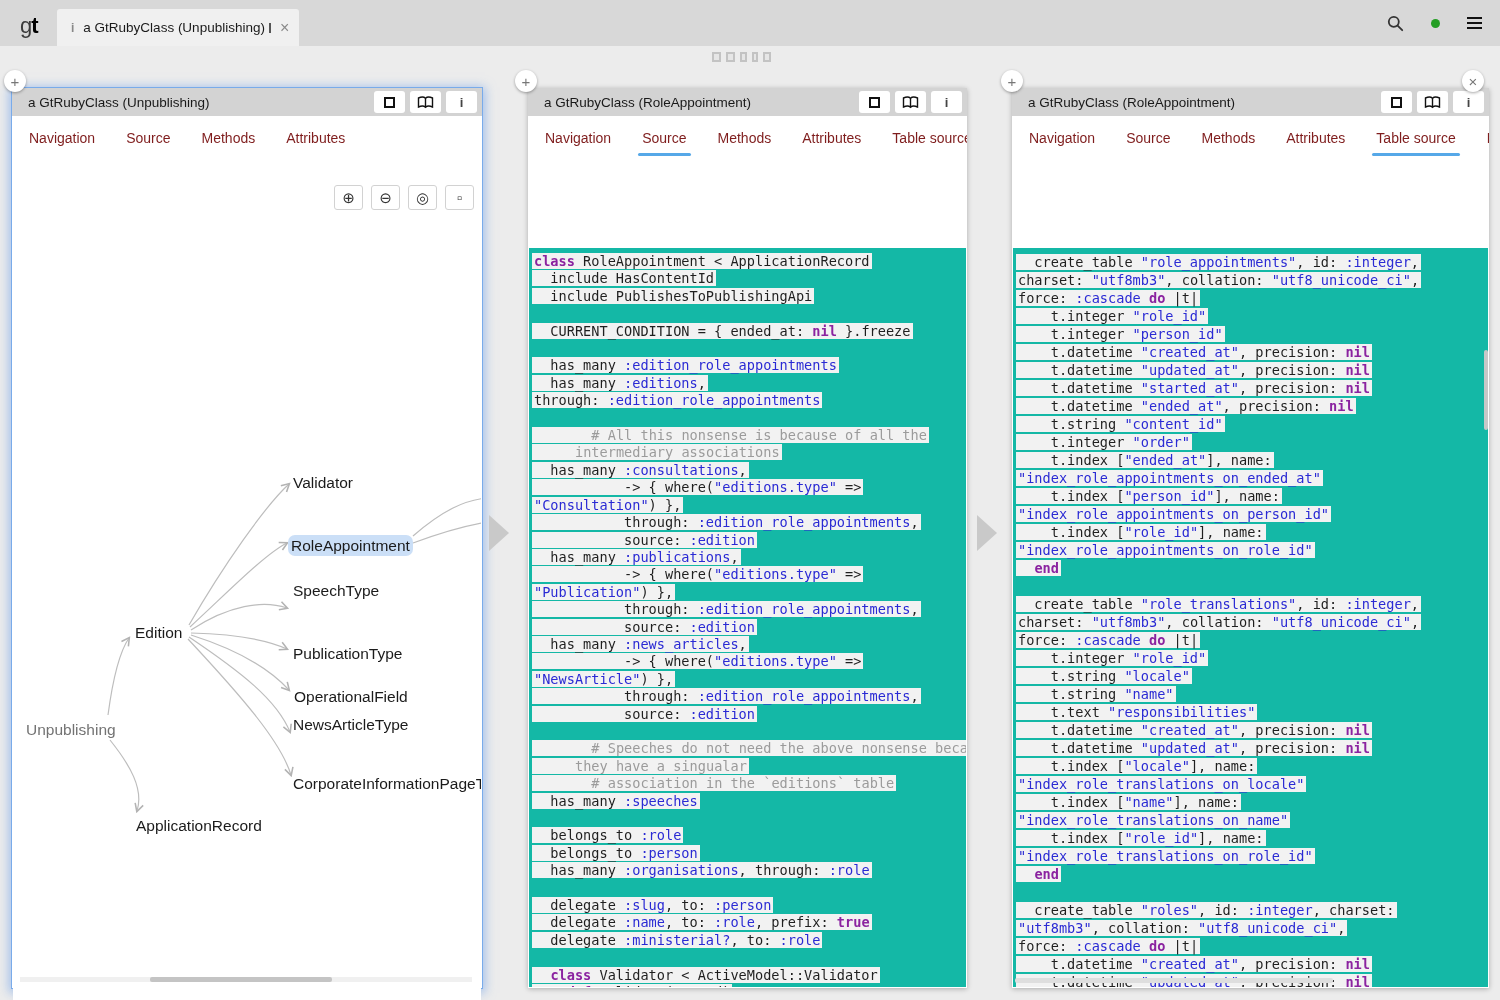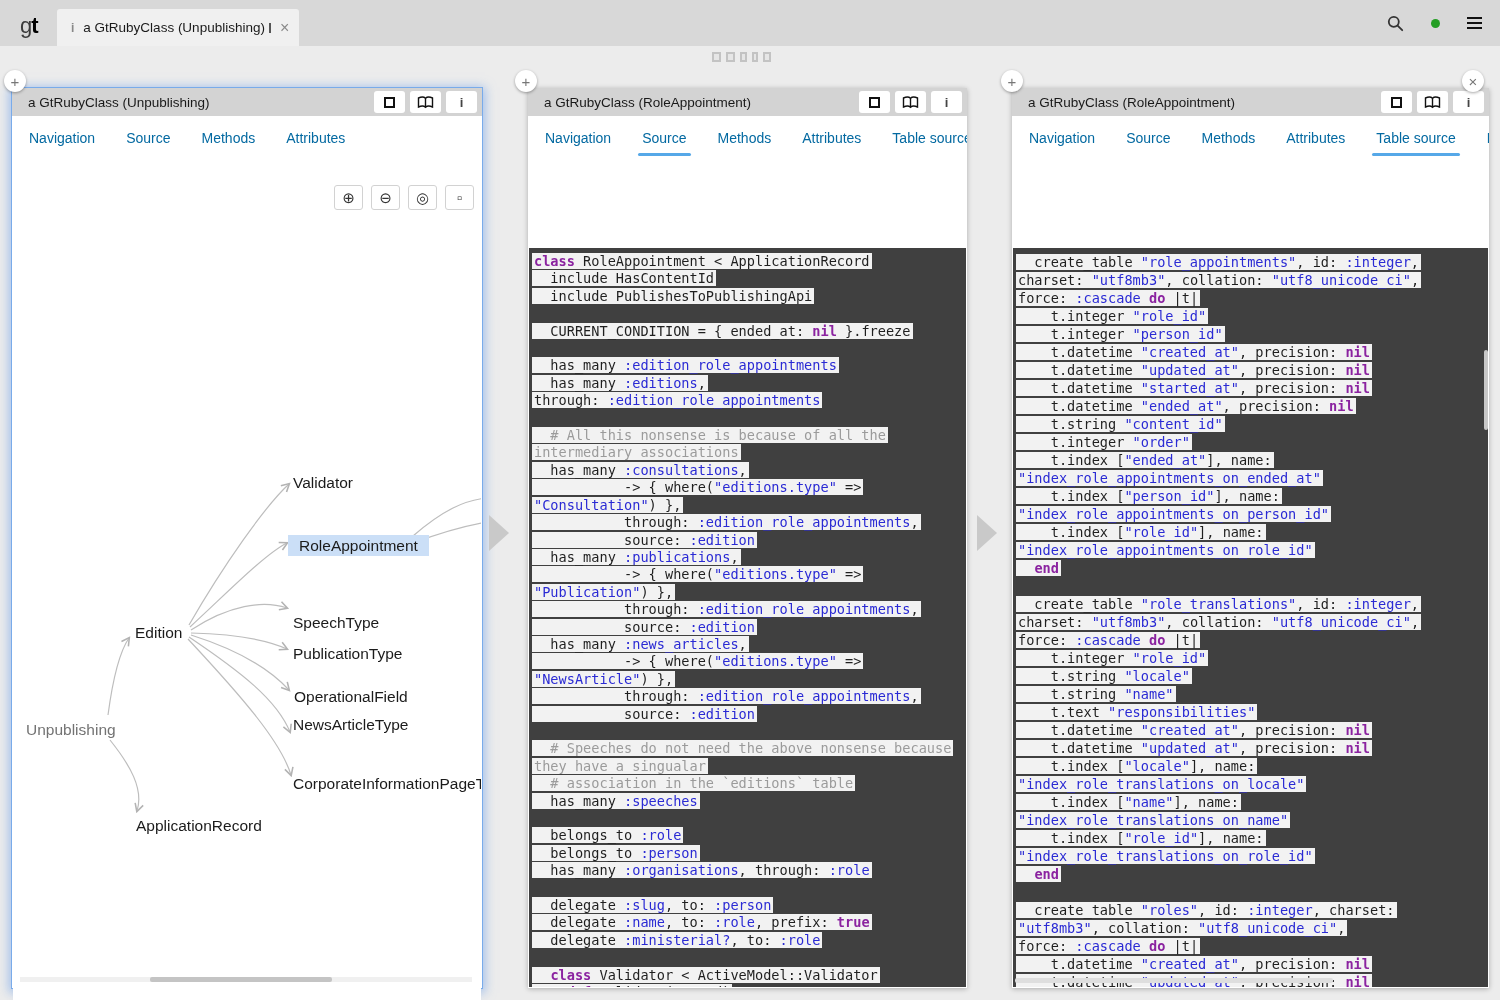--- a/index.html
+++ b/index.html
@@ -29,45 +29,45 @@
     box-shadow:0 1px 5px rgba(0,0,0,.28); }
   .pane.selected { box-shadow:0 0 0 1px #79abea, 0 2px 10px 3px rgba(110,160,235,.6); }
   .pane-header { height:28px; background:#d3d3d3; display:flex; align-items:center; padding:0 5px 0 16px; }
   .pane-title { font-size:13.5px; color:#191919; flex:1; white-space:nowrap; overflow:hidden; }
   .hbtn { width:31px; height:22px; background:#fff; border-radius:3px; margin-left:5px;
     display:flex; align-items:center; justify-content:center; flex:none; }
   .sq-icon { width:11px; height:11px; border:2px solid #111; }
   .i-icon { font-size:13px; font-weight:600; color:#444; font-style:normal; }
   .tabbar { height:44px; display:flex; align-items:center; padding:0 8px 0 15px; gap:27px;
     overflow:hidden; white-space:nowrap; position:relative; }
-  .tab { font-size:14px; color:#0369a1; position:relative; padding:13px 2px; flex:none; }
+  .tab { font-size:14px; color:#7f1d1d; position:relative; padding:13px 2px; flex:none; }
   .tab.sel::after { content:""; position:absolute; left:-2px; right:-2px; bottom:3px; height:3px;
     background:#56a8e8; border-radius:2px; }
   .zoombtns { position:absolute; right:8px; top:97px; display:flex; gap:8px; z-index:5; }
   .zbtn { width:29px; height:25px; background:#fff; border:1px solid #d2d2d2; border-radius:3px;
     display:flex; align-items:center; justify-content:center; font-size:15px; color:#333; }
 
   
   .graph { position:absolute; left:1px; top:160px; width:468px; height:828px; overflow:hidden; background:#fff; }
   .graph svg { position:absolute; left:0; top:0; }
   .gnode { position:absolute; font-size:15.5px; color:#1b1b1b; white-space:nowrap; line-height:21px; }
-  .gnode.highlight { background:#cbdff7; padding:0 11px; margin-left:-3px; }
+  .gnode.highlight { background:#cbdff7; padding:0 3px; margin-left:-3px;border-radius:7px; }
   .gnode.origin { color:#737373; }
 
   
   .code { position:absolute; left:1px; top:160px; right:1px; bottom:1px; overflow:hidden;
     font-family:"DejaVu Sans Mono","Liberation Mono",monospace; font-size:13.6px;
-    white-space:pre; padding:5px 0 0 3px; background:#404040; }
+    white-space:pre; padding:5px 0 0 3px; background:#14b8a6; }
   .code.mid { line-height:17.4px; }
   .code.rgt { line-height:18px; }
   .lbg { background:#f2f2f2; padding:0 2px; }
   .tk-p { color:#1f1f1f; }
   .tk-b { color:#2a2ad4; }
   .tk-k { color:#8b23a0; font-weight:bold; }
-  .tk-c { color:#9b9b9b; }
+  .tk-c { color:#9b9b9b;margin-left:41px; }
 
   
   .chev { position:absolute; width:0; height:0; border-left:20px solid #c9c9c9;
     border-top:18px solid transparent; border-bottom:18px solid transparent; }
   .fab { position:absolute; width:22px; height:22px; border-radius:50%; background:#fff;
     box-shadow:0 1px 3px rgba(0,0,0,.35); color:#777; font-size:15px;
     display:flex; align-items:center; justify-content:center; z-index:9; }
   .hscroll { position:absolute; height:5px; border-radius:2px; background:#c4c4c4; }
   .hscroll.light { background:#dedede; }
   .vscroll { position:absolute; width:4px; border-radius:2px; background:#c8c8c8; }
@@ -149,21 +149,21 @@
         <path d="M176,389 C228,424 264,452 277,484" fill="none" stroke="#bdbdbd" stroke-width="1.2" marker-end="url(#arr)"></path>
         <path d="M175,391 C230,450 268,494 278,527" fill="none" stroke="#bdbdbd" stroke-width="1.2" marker-end="url(#arr)"></path>
         <path d="M95,467 C99,437 105,406 116,390" fill="none" stroke="#bdbdbd" stroke-width="1.2" marker-end="url(#arr)"></path>
         <path d="M97,492 C117,517 131,541 124,563" fill="none" stroke="#bdbdbd" stroke-width="1.2" marker-end="url(#arr)"></path>
         <path d="M400,288 C430,262 452,252 474,250" fill="none" stroke="#bdbdbd" stroke-width="1.2"></path>
         <path d="M400,295 C432,283 456,277 474,274" fill="none" stroke="#bdbdbd" stroke-width="1.2"></path>
       </svg>
       <div class="gnode" style="left: 122px; top: 374px;">Edition</div>
       <div class="gnode" style="left: 280px; top: 224px;">Validator</div>
       <div class="gnode highlight" style="left: 278px; top: 287px;">RoleAppointment</div>
-      <div class="gnode" style="left: 280px; top: 364px; text-align: right;">SpeechType</div>
+      <div class="gnode" style="left: 280px; top: 332px; text-align: right;">SpeechType</div>
       <div class="gnode" style="left: 280px; top: 395px;">PublicationType</div>
       <div class="gnode" style="left: 281px; top: 438px;">OperationalField</div>
       <div class="gnode" style="left: 280px; top: 466px;">NewsArticleType</div>
       <div class="gnode" style="left: 280px; top: 525px;">CorporateInformationPageType</div>
       <div class="gnode origin" style="left: 13px; top: 471px;">Unpublishing</div>
       <div class="gnode" style="left: 123px; top: 567px;">ApplicationRecord</div>
     </div>
   <div class="track" style="left:8px; bottom:6px; width:452px; height:5px;"></div>
   <div class="hscroll" style="left:138px; bottom:6px; width:182px;"></div>
 </div>

